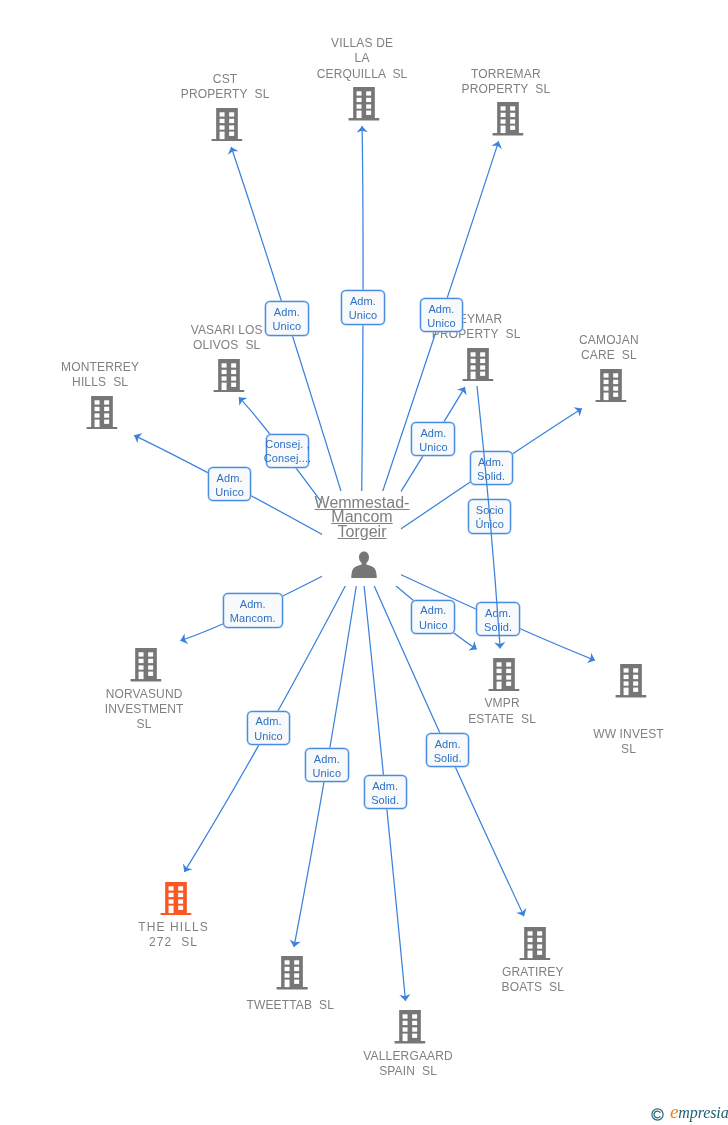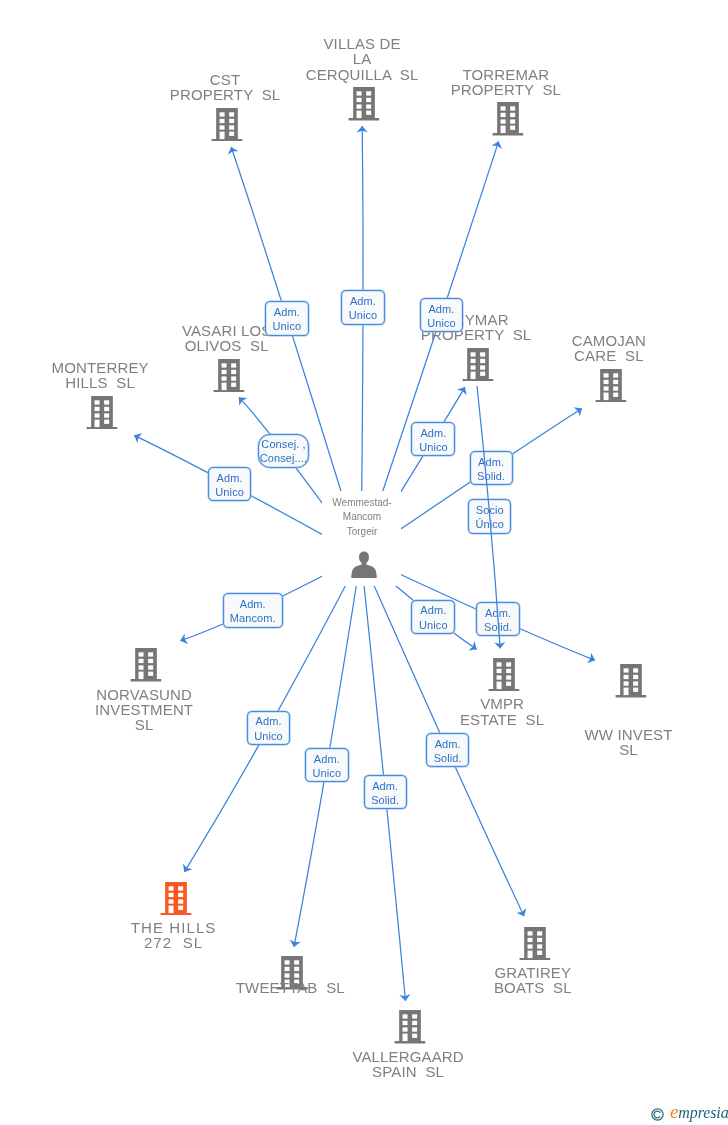--- a/index.html
+++ b/index.html
@@ -3,21 +3,21 @@
 <meta charset="utf-8">
 <title>Empresia relationship graph</title>
 <style>
   html,body{margin:0;padding:0;background:#ffffff;}
   body{width:728px;height:1125px;overflow:hidden;
        font-family:"Liberation Sans",sans-serif;-webkit-font-smoothing:antialiased;}
   #stage{position:relative;width:728px;height:1125px;background:#fff;}
   #edges,#edges-top{position:absolute;left:0;top:0;width:728px;height:1125px;overflow:visible;pointer-events:none;}
   .node{position:absolute;width:0;height:0;}
   .node .lbl{position:absolute;left:0;transform:translateX(-50%);
-    text-align:center;color:#808080;font-size:15px;line-height:15.1px;
+    text-align:center;color:#808080;font-size:12px;line-height:15.1px;
     letter-spacing:0.15px;white-space:pre;}
   .node .ico{position:absolute;left:0;transform:translateX(-50%);display:block;
     background:#fff;line-height:0;}
   #person-label-mask{position:absolute;background:#fff;}
   .rel{position:absolute;box-sizing:border-box;border:1px solid #4a8de0;box-shadow:0 0 0 0.5px #8fb9eb, inset 0 0 0 0.5px #a9cbf0;
     border-radius:5px;background:#f8f9fa;color:#2e70c6;font-size:11px;
     line-height:14.1px;text-align:center;
     display:flex;flex-direction:column;align-items:center;justify-content:center;
     padding-top:1.5px;
     white-space:pre;letter-spacing:0.1px;}
@@ -232,21 +232,21 @@
               <rect x="8.2" y="4.3" width="5.0" height="4.3"></rect>
               <rect x="17.8" y="4.3" width="5.0" height="4.3"></rect>
               <rect x="8.2" y="10.8" width="5.0" height="4.3"></rect>
               <rect x="17.8" y="10.8" width="5.0" height="4.3"></rect>
               <rect x="8.2" y="17.4" width="5.0" height="4.3"></rect>
               <rect x="17.8" y="17.4" width="5.0" height="4.3"></rect>
               <rect x="8.2" y="23.6" width="5.0" height="7.5"></rect>
               <rect x="17.8" y="23.6" width="5.0" height="4.3"></rect>
             </g>
           </svg></span>
-        <div class="lbl" style="top: 24px; margin-left: -2px;"><div>TWEETTAB  SL</div></div>
+        <div class="lbl" style="top: 42px; margin-left: -2px;"><div>TWEETTAB  SL</div></div>
       </div>
       <div class="node" style="left: 534.8px; top: 926.5px;">
         <span class="ico" style="top: 0px;"><svg width="31.3" height="33.6" viewBox="0 0 31.3 33.6">
             <path fill="#767676" d="M4.8,0 L26.5,0 L26.5,31.1 L31.3,31.1 L31.3,33.6 L0,33.6 L0,31.1 L4.8,31.1 Z"></path>
             <g fill="#ffffff">
               <rect x="8.2" y="4.3" width="5.0" height="4.3"></rect>
               <rect x="17.8" y="4.3" width="5.0" height="4.3"></rect>
               <rect x="8.2" y="10.8" width="5.0" height="4.3"></rect>
               <rect x="17.8" y="10.8" width="5.0" height="4.3"></rect>
               <rect x="8.2" y="17.4" width="5.0" height="4.3"></rect>
@@ -271,28 +271,28 @@
               <rect x="17.8" y="23.6" width="5.0" height="4.3"></rect>
             </g>
           </svg></span>
         <div class="lbl" style="top: 38.7px; margin-left: -2px;"><div>VALLERGAARD</div><div>SPAIN  SL</div></div>
       </div>
       <div class="node" style="left: 364px; top: 551px;">
         <div id="person-label-mask" style="left: -42px; top: -60px; width: 79px; height: 95px;"></div>
         <span class="ico" style="top: 0px;"><svg width="27" height="27.5" viewBox="0 0 27 27.5">
             <path fill="#767676" d="M13.5,0.5 C10.4,0.5 8.5,3.0 8.5,6.3 C8.5,9.0 9.8,11.2 11.2,12.0 L11.2,13.6 C8.0,14.3 4.6,15.6 3.1,17.3 C1.8,18.8 1.1,21.7 0.9,24.3 L0.75,27.0 L26.25,27.0 L26.1,24.3 C25.9,21.7 25.2,18.8 23.9,17.3 C22.4,15.6 19.0,14.3 15.8,13.6 L15.8,12.0 C17.2,11.2 18.5,9.0 18.5,6.3 C18.5,3.0 16.6,0.5 13.5,0.5 Z"></path>
           </svg></span>
-        <div class="lbl" style="top: -55.5px; margin-left: -2px; font-size: 10px; line-height: 14.9px; letter-spacing: 0px;"><div>Wemmestad-</div><div>Mancom</div><div>Torgeir</div></div>
+        <div class="lbl" style="top: -55.5px; margin-left: -2px; font-size: 16px; line-height: 14.9px; letter-spacing: 0px; text-decoration: underline;"><div>Wemmestad-</div><div>Mancom</div><div>Torgeir</div></div>
       </div>
     </div>
   <div id="rels">
       <div class="rel" style="left: 264.8px; top: 301.1px; width: 44.2px; height: 34.5px;"><span>Adm.</span><span>Unico</span></div>
       <div class="rel" style="left: 340.9px; top: 290.2px; width: 44.2px; height: 34.8px;"><span>Adm.</span><span>Unico</span></div>
       <div class="rel" style="left: 419.5px; top: 298.2px; width: 43.9px; height: 34px;"><span>Adm.</span><span>Unico</span></div>
-      <div class="rel" style="left: 258px; top: 433.6px; width: 51px; height: 34.3px; border-radius: 12px;"><span>Consej. ,</span><span>Consej....</span></div>
+      <div class="rel" style="left: 266px; top: 433.6px; width: 43px; height: 34.3px;"><span>Consej. ,</span><span>Consej....</span></div>
       <div class="rel" style="left: 207.8px; top: 467.3px; width: 43.7px; height: 33.9px;"><span>Adm.</span><span>Unico</span></div>
       <div class="rel" style="left: 411.4px; top: 421.7px; width: 44.1px; height: 34.4px;"><span>Adm.</span><span>Unico</span></div>
       <div class="rel" style="left: 469.5px; top: 450.9px; width: 43.3px; height: 34.5px;"><span>Adm.</span><span>Solid.</span></div>
       <div class="rel" style="left: 468.1px; top: 499.2px; width: 43.4px; height: 34.7px;"><span>Socio</span><span>Único</span></div>
       <div class="rel" style="left: 223px; top: 593.2px; width: 59.5px; height: 34.5px;"><span>Adm.</span><span>Mancom.</span></div>
       <div class="rel" style="left: 411.3px; top: 599.5px; width: 44.1px; height: 34.6px;"><span>Adm.</span><span>Unico</span></div>
       <div class="rel" style="left: 476.2px; top: 602.1px; width: 43.8px; height: 33.8px;"><span>Adm.</span><span>Solid.</span></div>
       <div class="rel" style="left: 246.6px; top: 710.6px; width: 43.9px; height: 34.4px;"><span>Adm.</span><span>Unico</span></div>
       <div class="rel" style="left: 305px; top: 748.2px; width: 43.7px; height: 34.3px;"><span>Adm.</span><span>Unico</span></div>
       <div class="rel" style="left: 426px; top: 733.1px; width: 43.4px; height: 34.3px;"><span>Adm.</span><span>Solid.</span></div>

